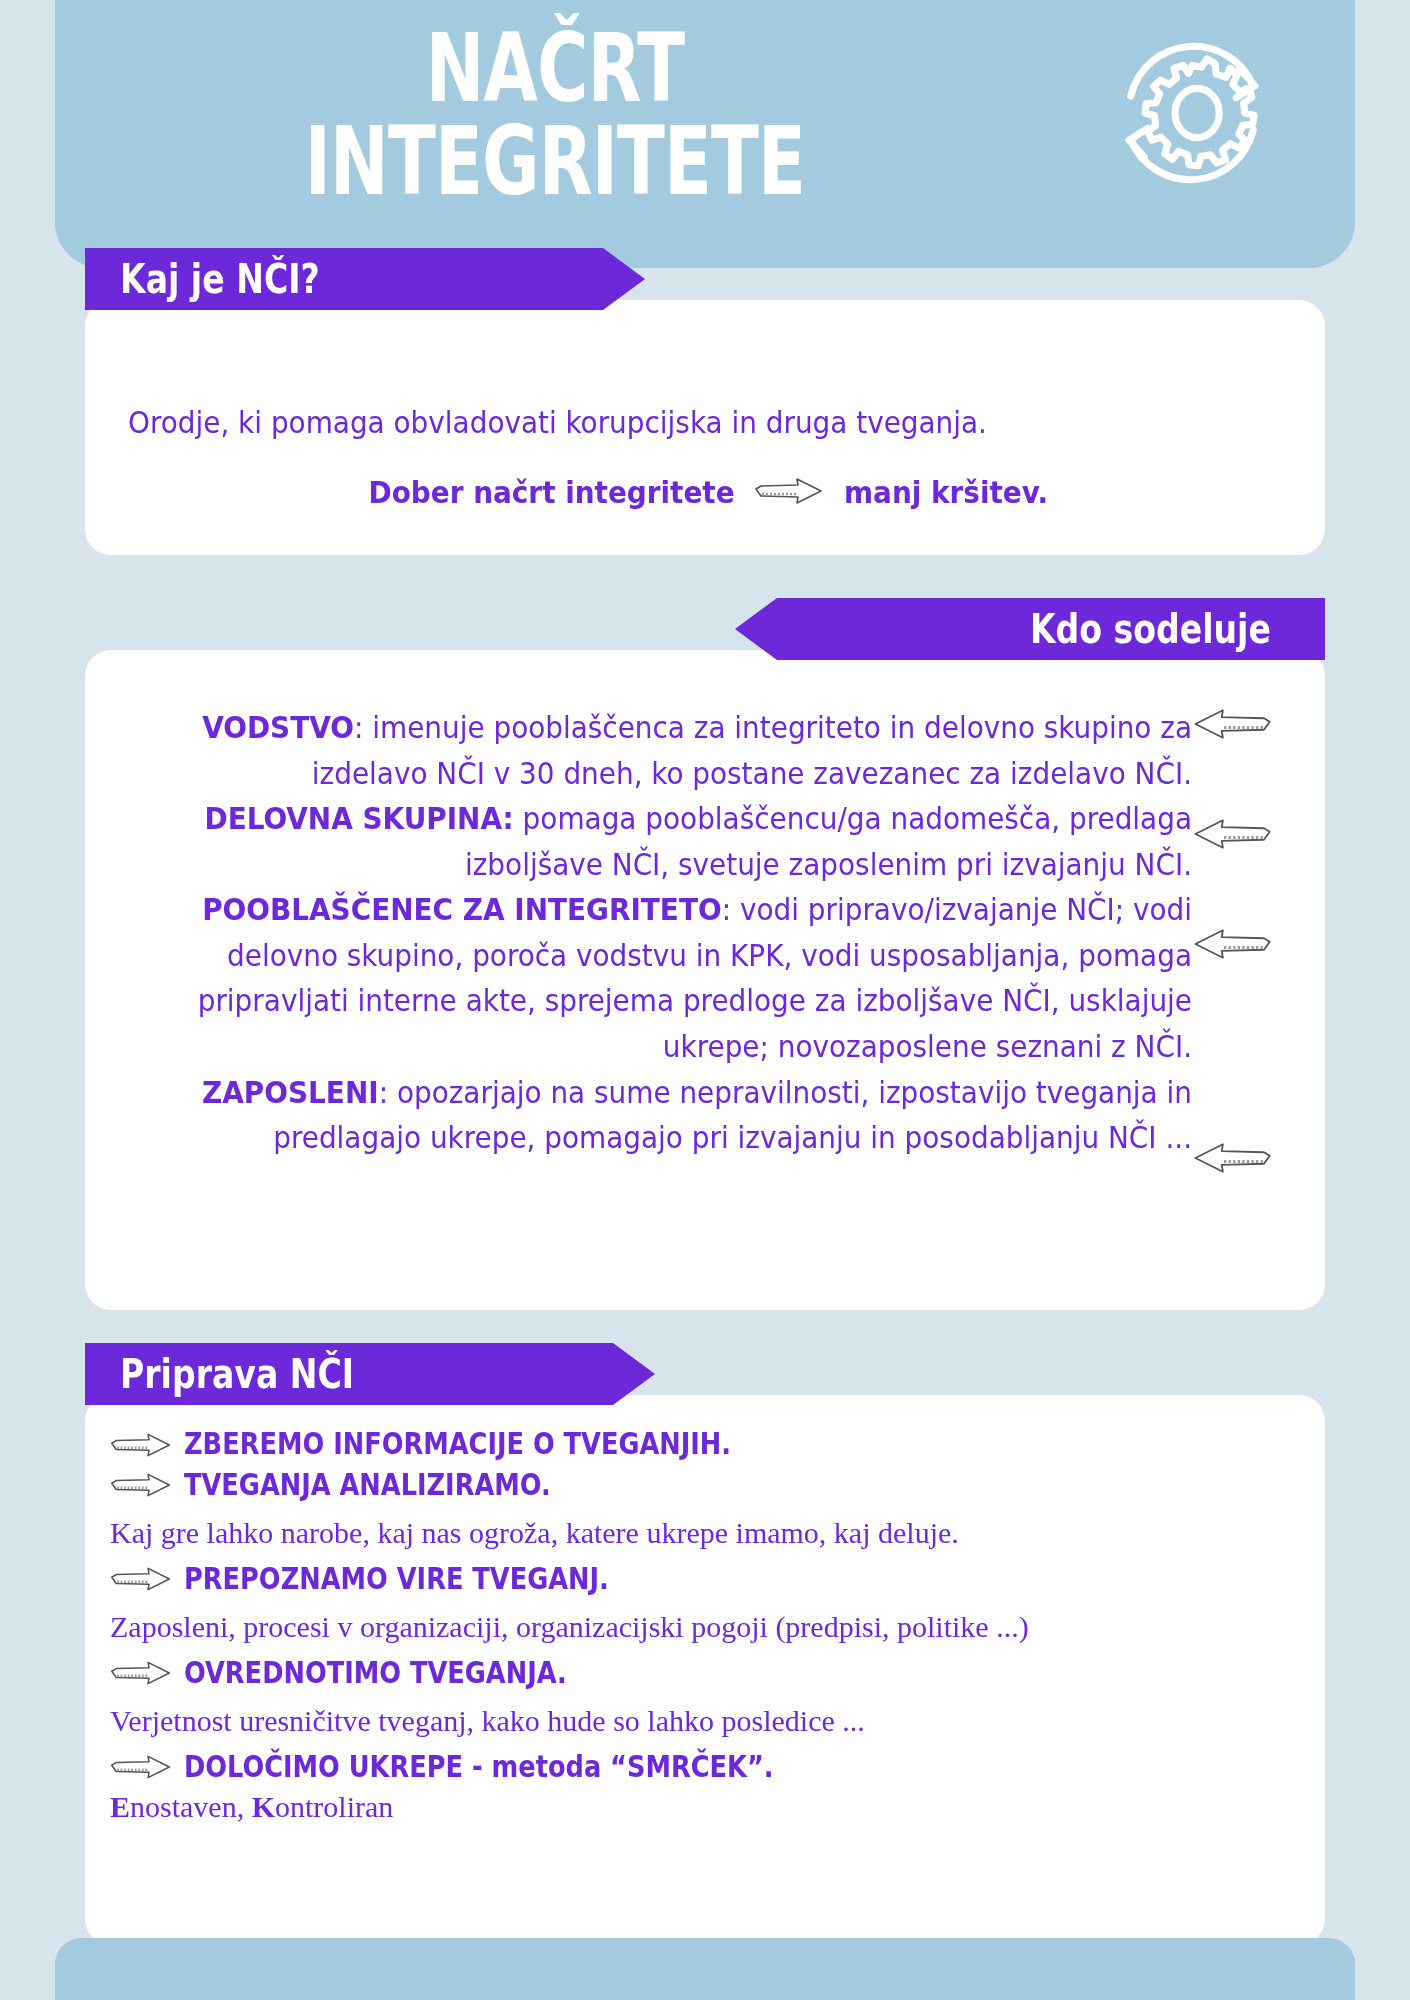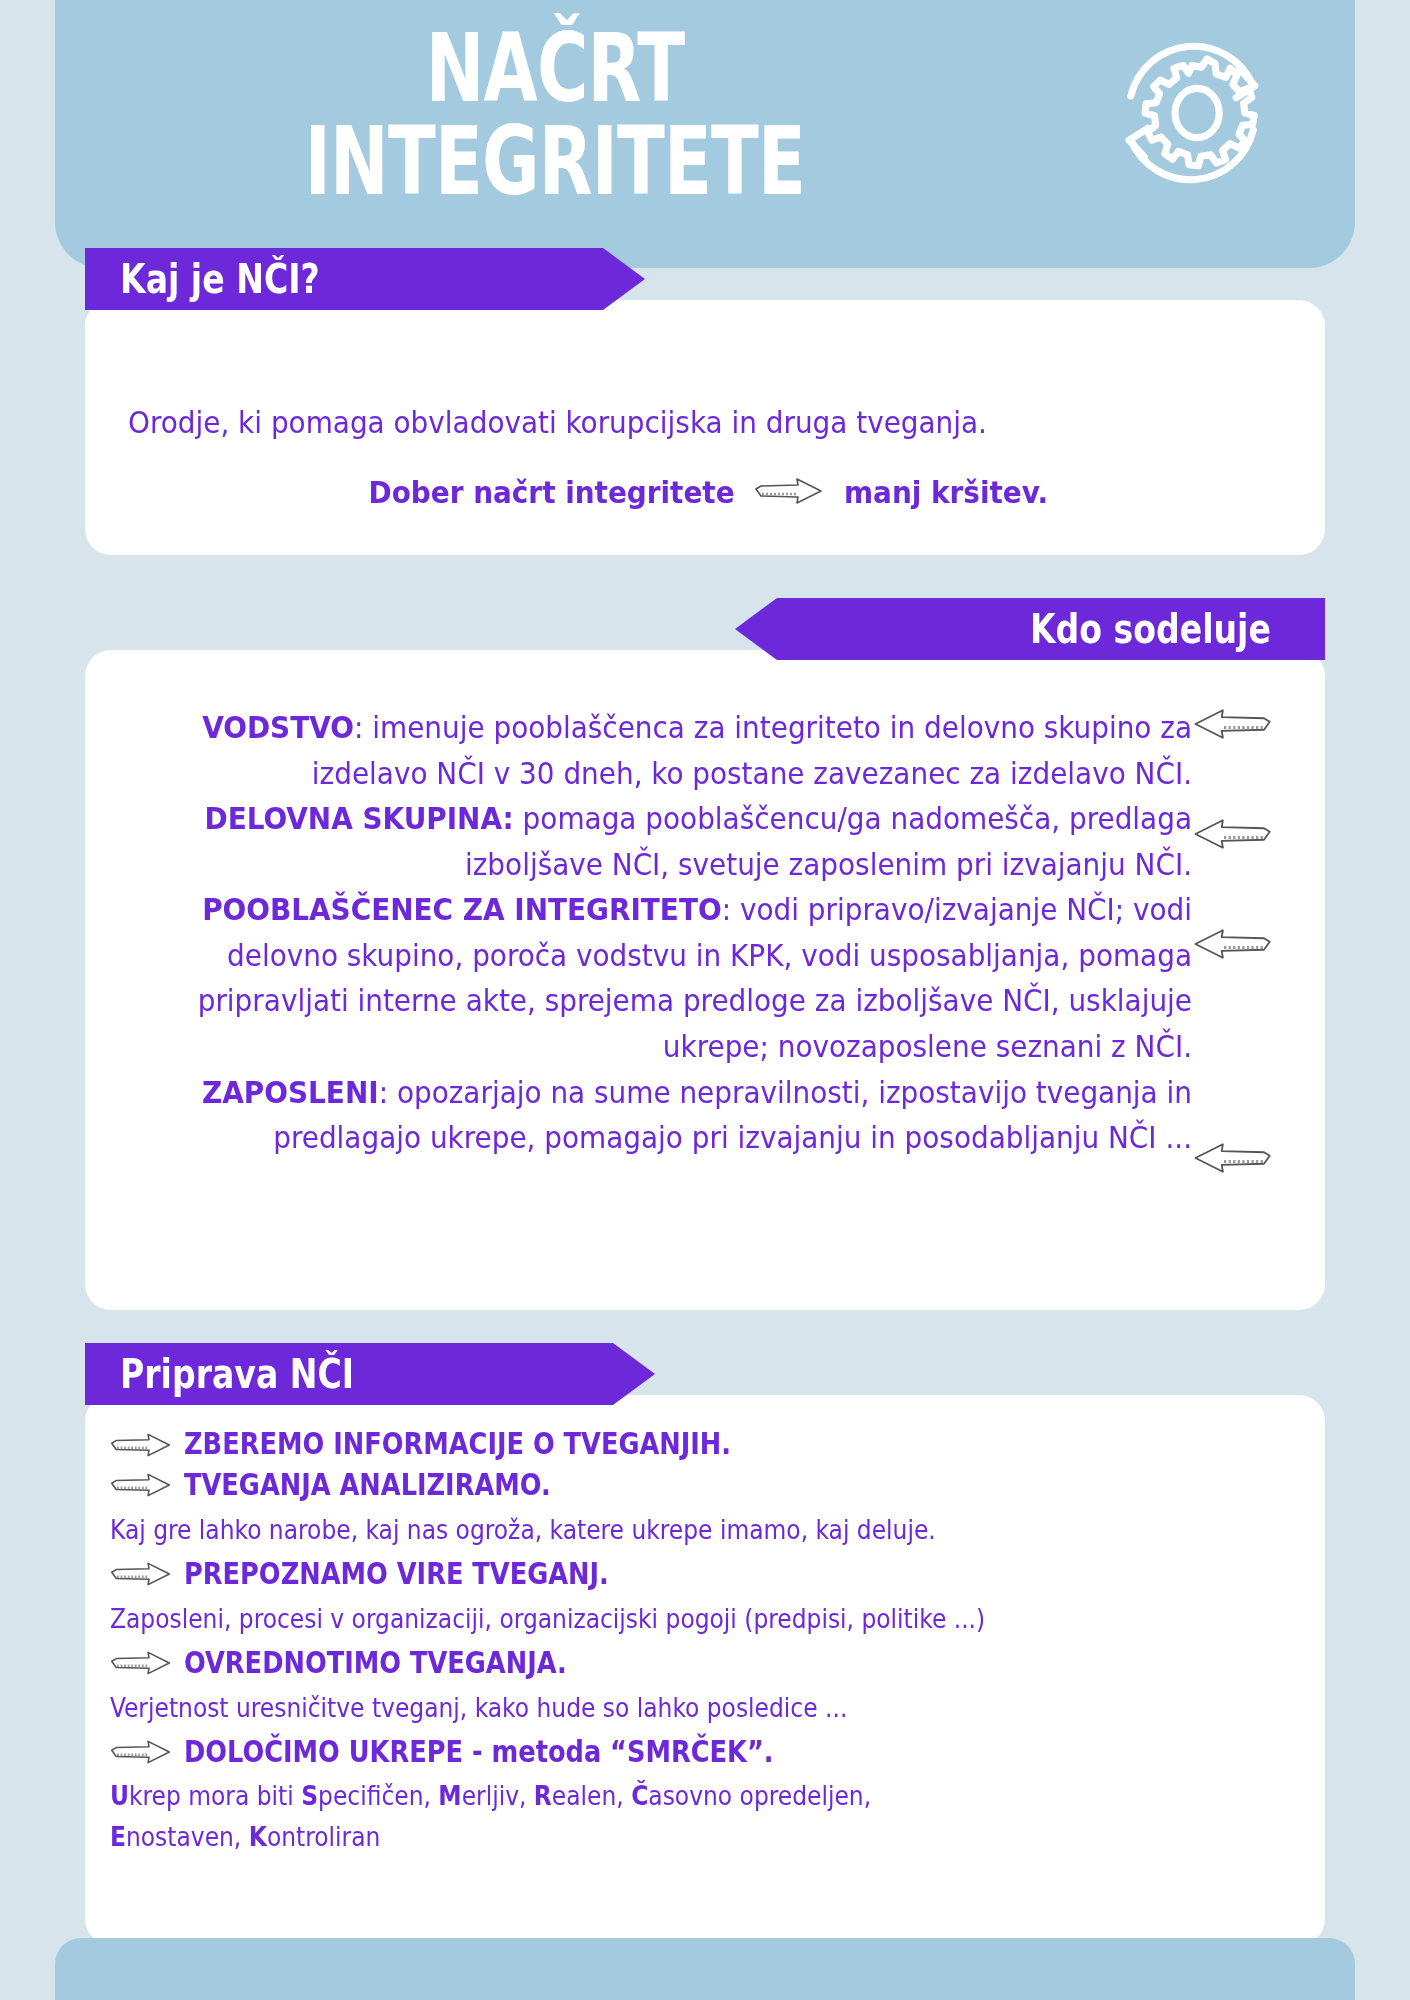--- a/index.html
+++ b/index.html
@@ -101,21 +101,21 @@
     left:110px;top:1425px;width:1200px;
     font-size:30px;line-height:1.25;
   }
   .s3-list .row{display:flex;align-items:center;margin:0 0 3px 0;}
   .s3-list .row .arrow{flex:0 0 auto;width:62px;height:30px;margin-right:12px;}
   .s3-list .row .lbl{
     font-weight:bold;font-size:30px;letter-spacing:0px;
     transform:scaleX(0.95);transform-origin:left center;white-space:nowrap;
   }
   .s3-list .sub{
-    font-size:26px;margin:11px 0 8px 0;padding-left:0px;
+    font-size:30px;margin:11px 0 8px 0;padding-left:0px;font-family:Liberation Serif, serif;
   }
 
   .bottom-bar{
     position:absolute;left:55px;bottom:0;width:1300px;height:62px;
     background:#a3cade;border-radius:26px 26px 0 0;
   }
 
   .ic{display:inline-block;vertical-align:middle;}
 </style>
 </head>
@@ -284,23 +284,20 @@
         <svg width="62" height="26" viewBox="0 0 70 28">
           <g fill="#ffffff" stroke="#555555" stroke-width="1.8" stroke-linejoin="round">
             <path d="M2 12 L7 9 L44 8 L43 2 L67 14 L43 26 L44 20 L7 19 Z"></path>
           </g>
           <path d="M8 17 L42 17" stroke="#9a9a9a" stroke-width="2.8" stroke-dasharray="2 2" fill="none"></path>
         </svg>
       </span>
       <span class="lbl">DOLOČIMO UKREPE - metoda “SMRČEK”.</span>
     </div>
 
-    <div class="sub" style="margin-top:10px;">
-      <b>U</b><span>krep mora biti </span><b>S</b><span>pecifičen, </span><b>M</b><span>erljiv, </span><b>R</b><span>ealen, </span><b>Č</b><span>asovno opredeljen,</span>
-    </div>
     <div class="sub" style="margin-top:2px;">
       <b>E</b><span>nostaven, </span><b>K</b><span>ontroliran</span>
     </div>
   </div>
 
   <div class="bottom-bar"></div>
 
 </div>
 
 </body></html>

